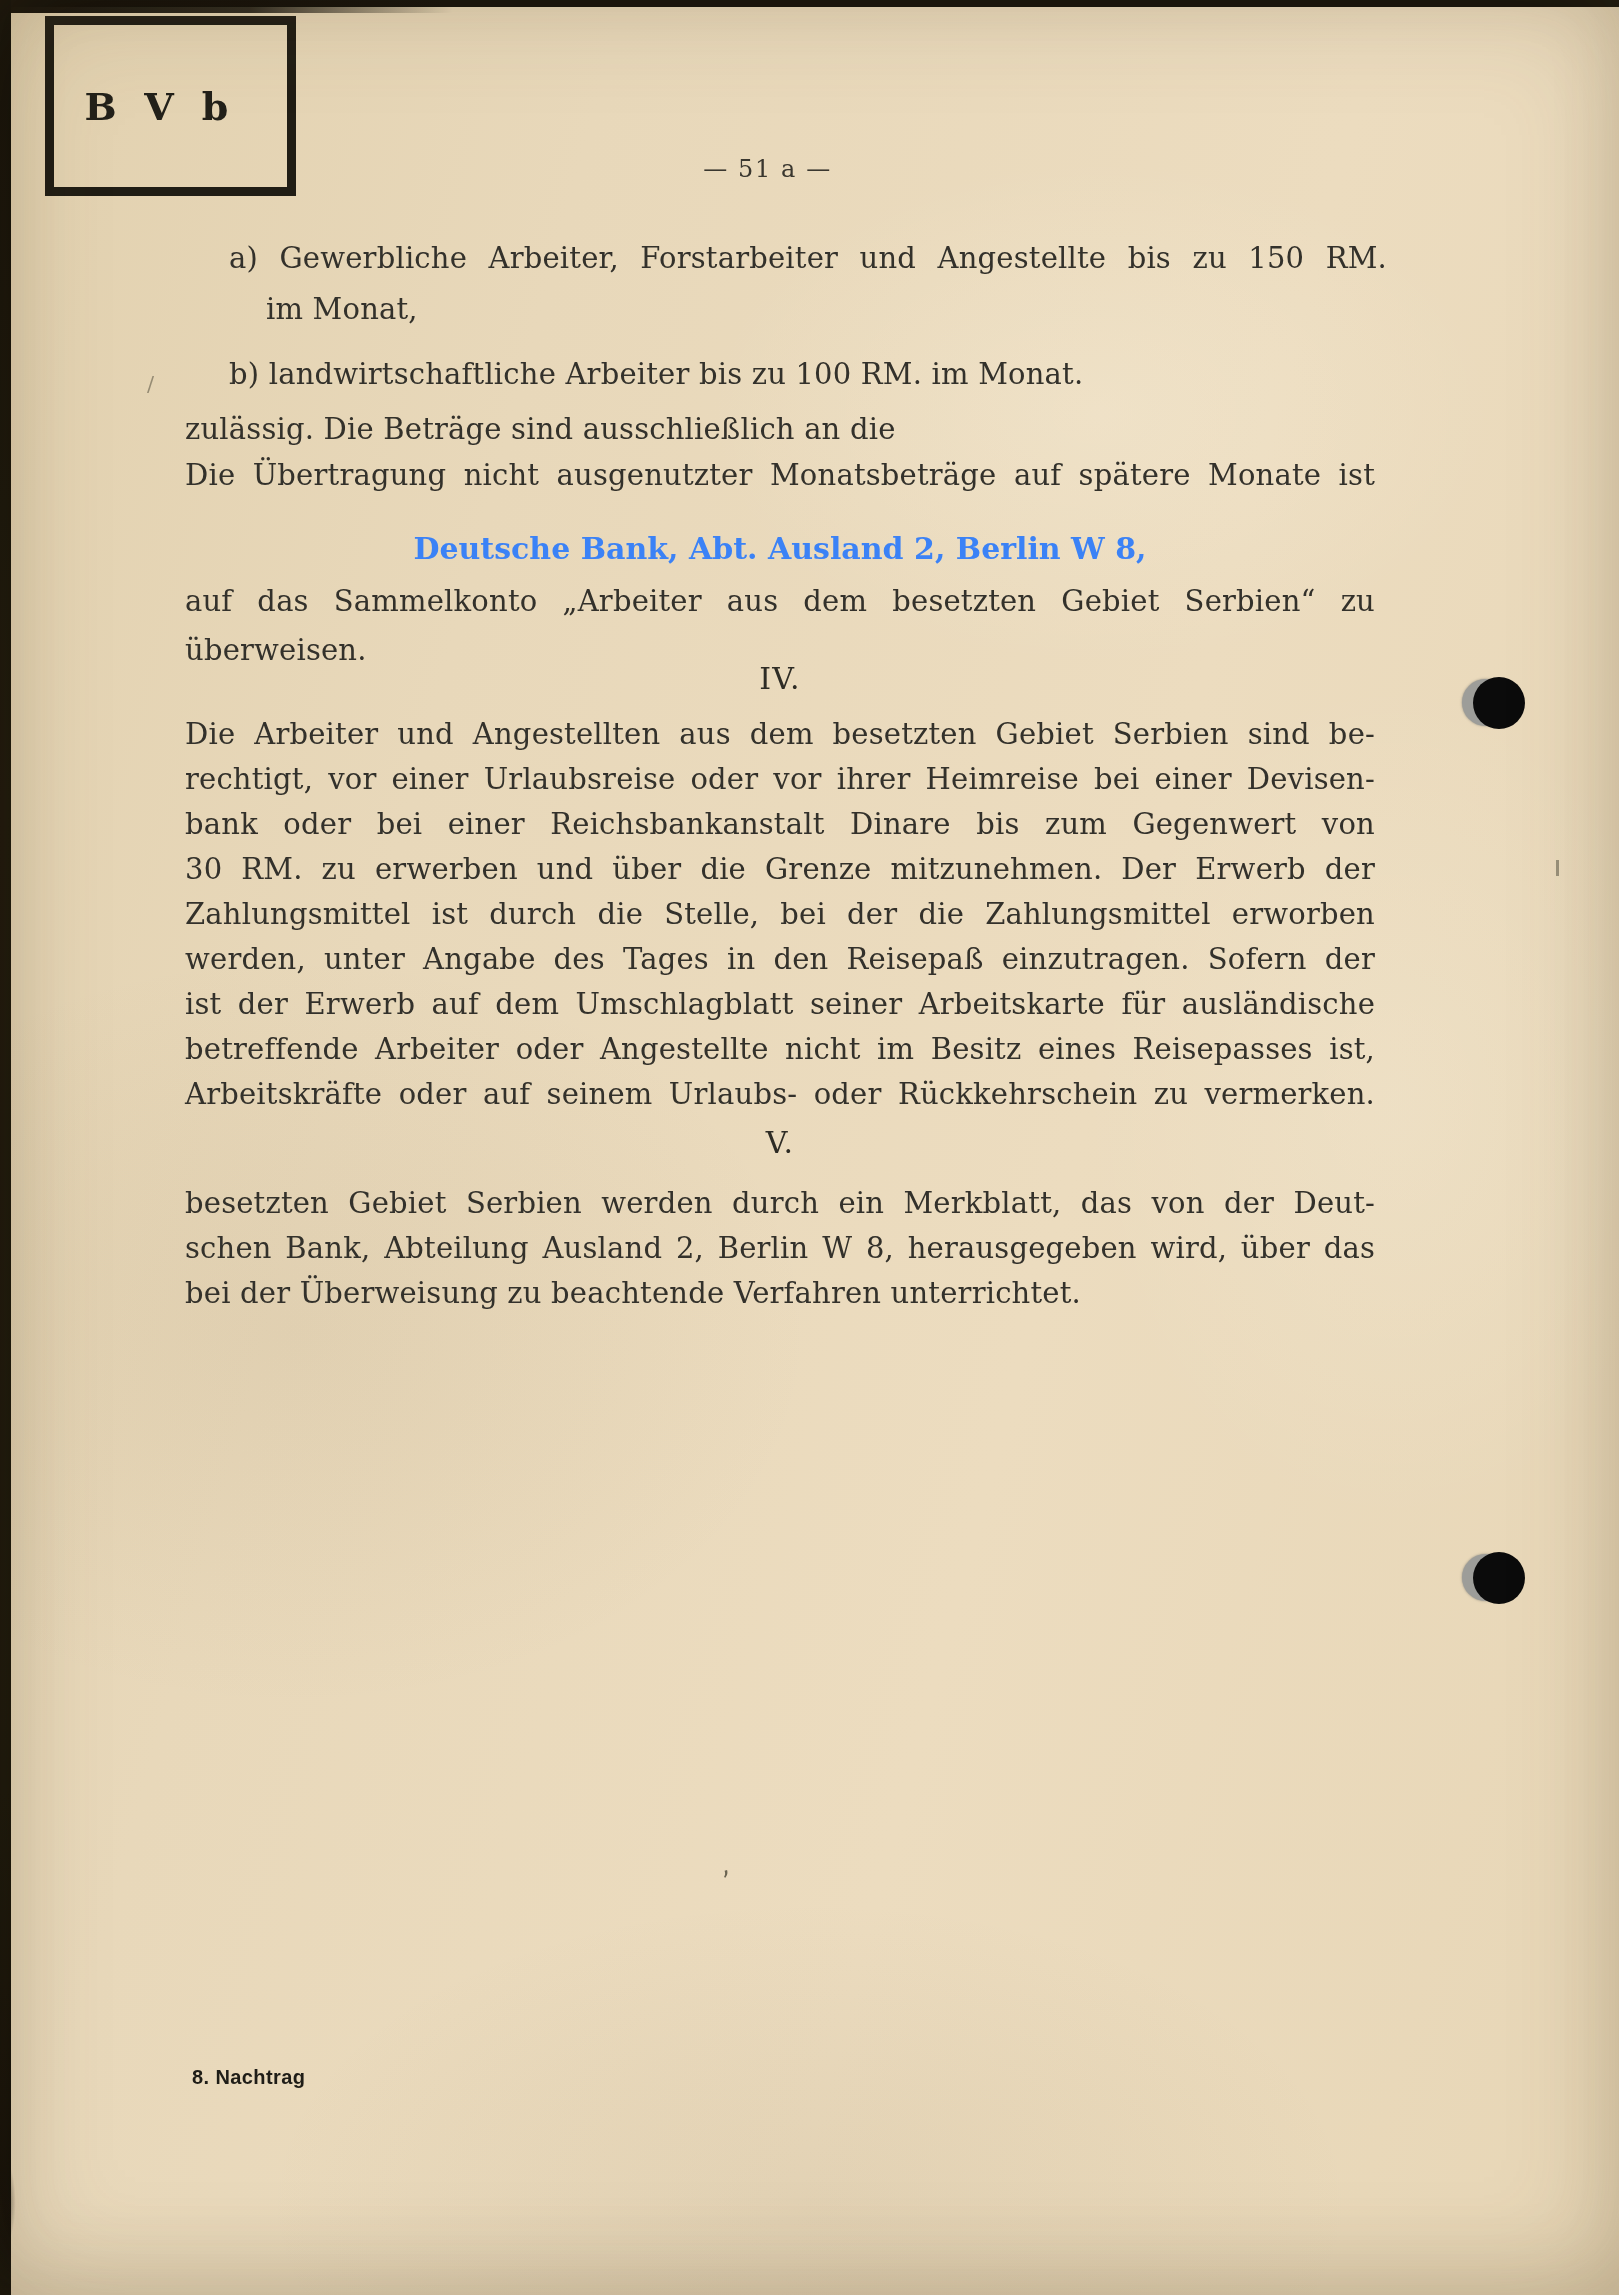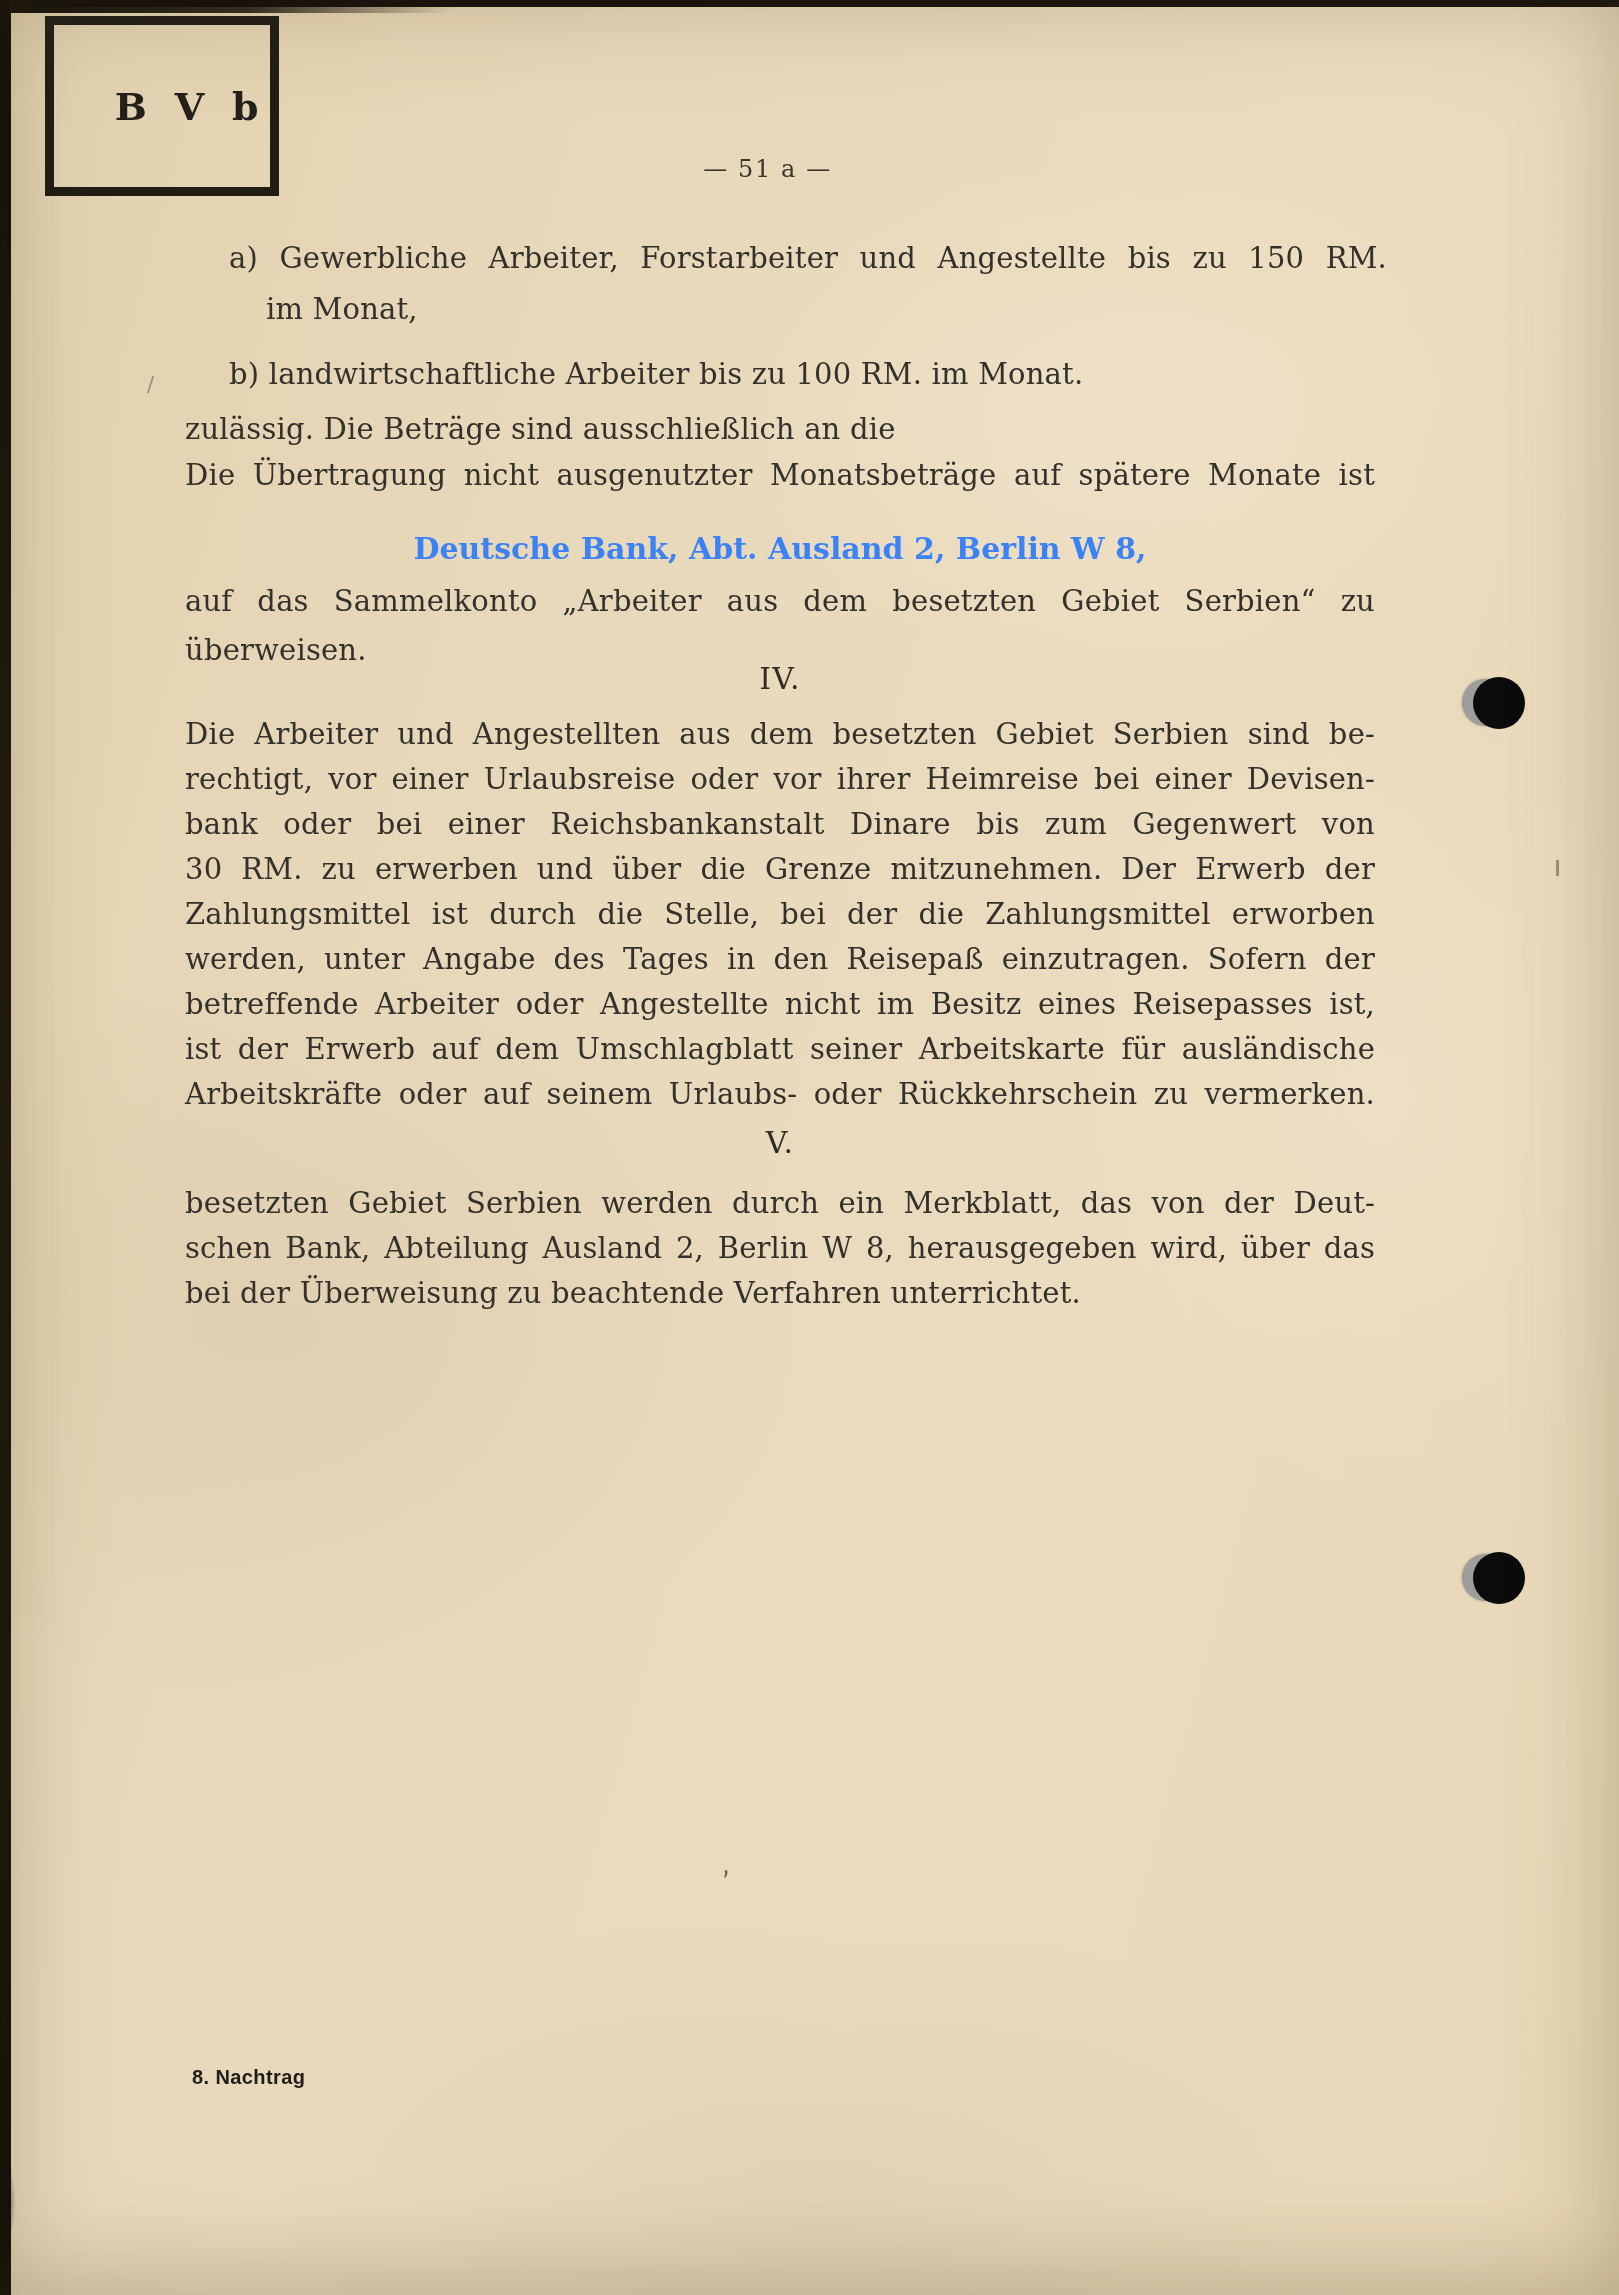--- a/index.html
+++ b/index.html
@@ -59,22 +59,22 @@
   }
 
   
   .stamp-box {
     position: absolute;
     left: 45px; top: 16px;
     width: 212px; height: 162px;
     border: 9px solid #201d15;
     display: flex;
     align-items: center;
-    justify-content: flex-end;
-    padding-right: 4px;
+    justify-content: center;
+    padding-right: 21px;
     box-sizing: content-box;
   }
   .stamp-box span {
     font-weight: bold;
     font-size: 38px;
     letter-spacing: 7.3px;
     color: #23211a;
   }
 
   .page-number {
@@ -190,22 +190,22 @@
 </div>
 
 <div class="section-heading" style="top:661px;">IV.</div>
 <div class="blk" style="top:712px;">
   <div class="line jl">Die Arbeiter und Angestellten aus dem besetzten Gebiet Serbien sind be-</div>
   <div class="line jl">rechtigt, vor einer Urlaubsreise oder vor ihrer Heimreise bei einer Devisen-</div>
   <div class="line jl">bank oder bei einer Reichsbankanstalt Dinare bis zum Gegenwert von</div>
   <div class="line jl">30 RM. zu erwerben und über die Grenze mitzunehmen. Der Erwerb der</div>
   <div class="line jl">Zahlungsmittel ist durch die Stelle, bei der die Zahlungsmittel erworben</div>
   <div class="line jl">werden, unter Angabe des Tages in den Reisepaß einzutragen. Sofern der</div>
+  <div class="line jl">ist der Erwerb auf dem Umschlagblatt seiner Arbeitskarte für ausländische</div>
   <div class="line jl">betreffende Arbeiter oder Angestellte nicht im Besitz eines Reisepasses ist,</div>
-  <div class="line jl">ist der Erwerb auf dem Umschlagblatt seiner Arbeitskarte für ausländische</div>
   <div class="line jl">Arbeitskräfte oder auf seinem Urlaubs- oder Rückkehrschein zu vermerken.</div>
 </div>
 
 <div class="section-heading" style="top:1125px;">V.</div>
 <div class="blk" style="top:1181px;">
   <div class="line jl">besetzten Gebiet Serbien werden durch ein Merkblatt, das von der Deut-</div>
   <div class="line jl">schen Bank, Abteilung Ausland 2, Berlin W 8, herausgegeben wird, über das</div>
   <div class="line">bei der Überweisung zu beachtende Verfahren unterrichtet.</div>
 </div>
 

